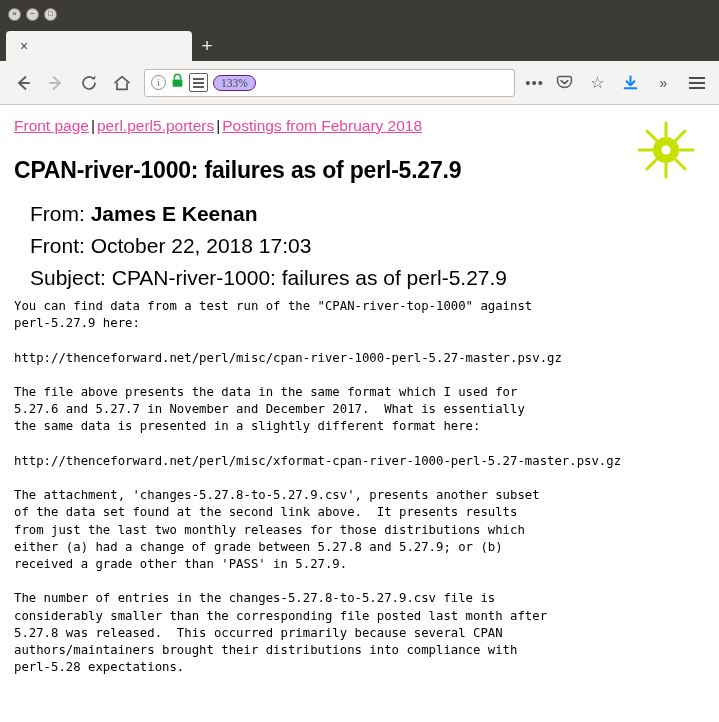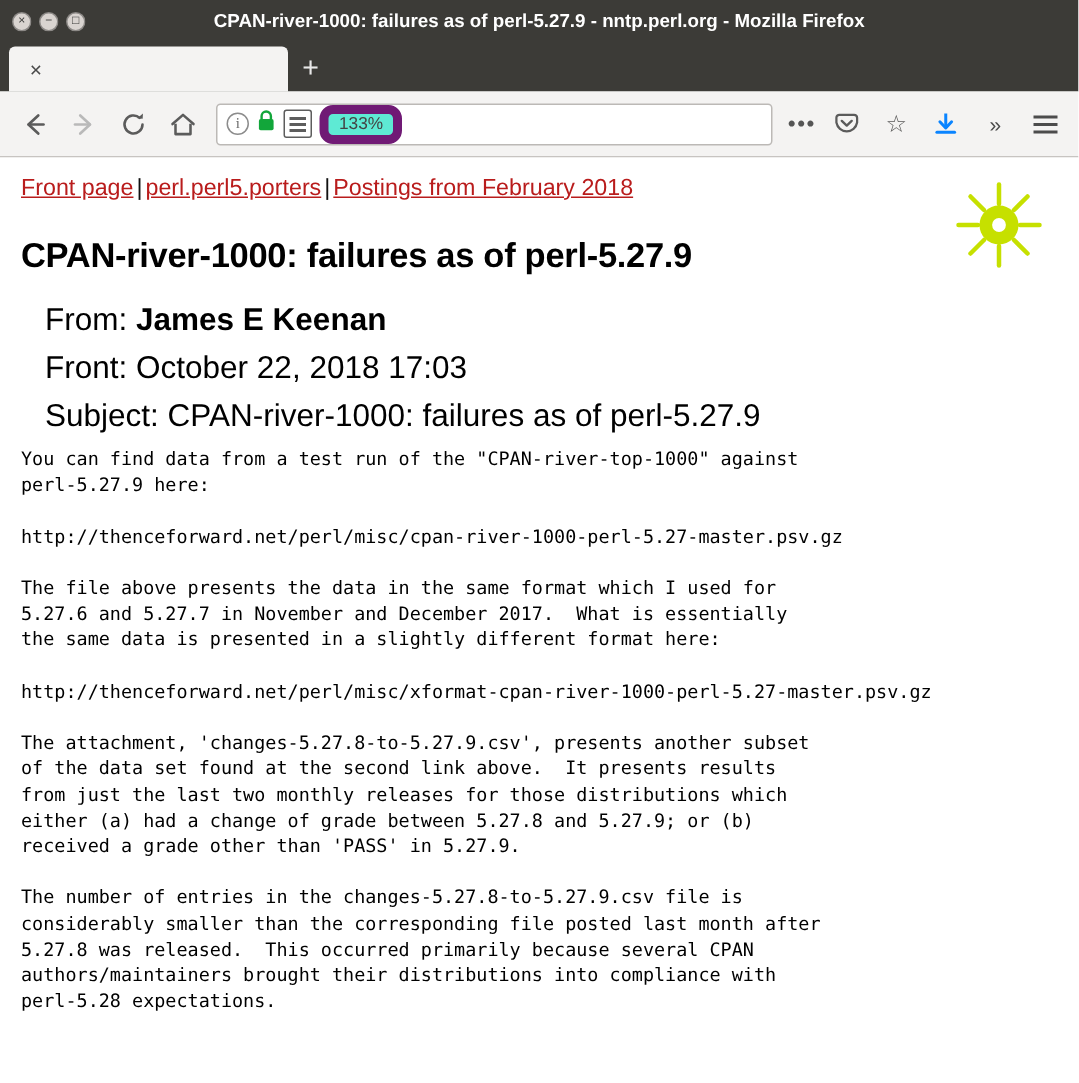--- a/index.html
+++ b/index.html
@@ -133,25 +133,26 @@
   }
   .reader:before, .reader:after {
     content: ""; position: absolute; left: 3px; right: 3px;
     height: 1.6px; background: #5d5d5d;
   }
   .reader:before { top: 4px; }
   .reader:after  { top: 8px; box-shadow: 0 4px 0 #5d5d5d; }
   .zoomtag {
     font-size: 11.5px;
     color: #444;
-    border: 6px solid #701a75;
+    border: 1px solid #701a75;
     border-radius: 9px;
     padding: 1px 7px;
-    background: #5eead4;
+    background: #c4b5fd;
     flex: 0 0 auto;
+    font-family: Liberation Serif, serif;
   }
   .dots { font-size: 15px; color: #555; letter-spacing: 1px; padding: 0 3px; }
   .star { font-size: 16px; color: #5a5a5a; }
   .dl-arrow { color: #0a84ff; }
   .chev { font-size: 14px; color: #4c4c4c; }
   .hamb { display: flex; flex-direction: column; gap: 3px; }
   .hamb i { display: block; width: 16px; height: 2px; background: #4c4c4c; }
 
   
   .page {
@@ -160,21 +161,21 @@
     overflow: hidden;
     background: #fff;
     padding: 12px 14px 0 14px;
   }
   .breadcrumb {
     font-size: 15.5px;
     color: #111;
     margin-bottom: 2px;
   }
   .breadcrumb a {
-    color: #b91c1c;
+    color: #ec4899;
     text-decoration: underline;
   }
   .breadcrumb .sep { color: #111; padding: 0 2px; }
 
   .logo {
     position: absolute;
     right: 22px; top: 14px;
     width: 62px; height: 62px;
   }
 
@@ -211,21 +212,20 @@
     <div class="wbtn close">
         <span>×</span>
       </div>
     <div class="wbtn min">
         <span>−</span>
       </div>
     <div class="wbtn max">
         <span>□</span>
       </div>
   </div>
-  <div class="wtitle">CPAN-river-1000: failures as of perl-5.27.9 - nntp.perl.org - Mozilla Firefox</div>
 </div>
 
 <div class="tabstrip">
   <div class="tab">
     <span class="tabclose">×</span>
   </div>
   <div class="newtab">
       <span>+</span>
     </div>
 </div>

